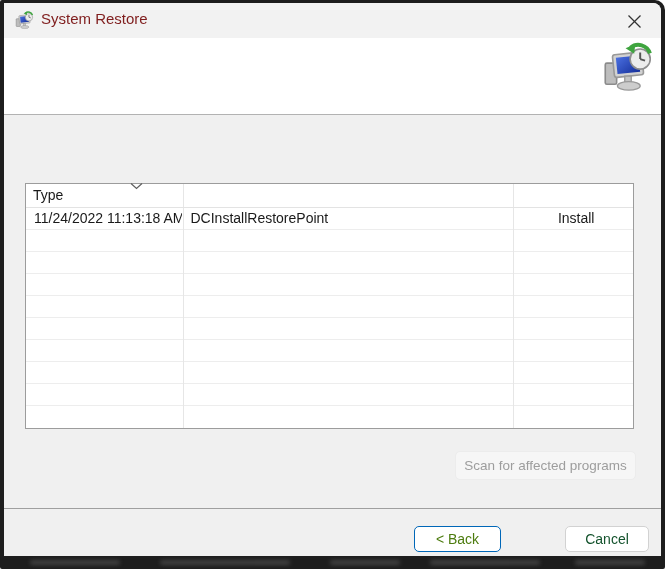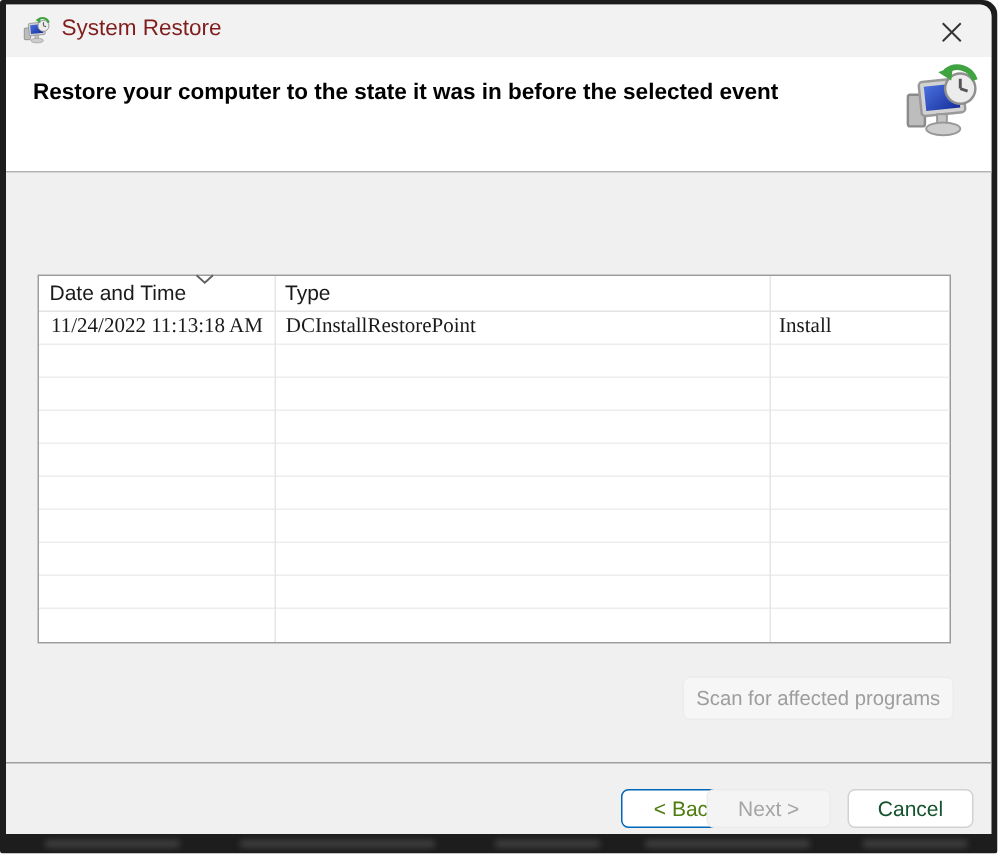--- a/index.html
+++ b/index.html
@@ -31,21 +31,21 @@
   .big-icon { position:absolute; right:7px; top:4px; width:52px; height:52px; }
 
   
   .timezone { position:absolute; left:23px; top:133px; font-size:15px; color:#1a1a1a; }
 
   .tbl { position:absolute; left:21px; top:180px; width:609px; height:246px;
     background:#ffffff; border:1px solid #9c9c9c; }
   .vsep { position:absolute; top:0; bottom:0; width:1px; background:#e6e6e6; }
   .tbl-header { position:relative; display:flex; height:24px; border-bottom:1px solid #e3e3e3; }
   .th { font-size:14px; color:#1a1a1a; padding:3px 0 0 7px; overflow:hidden; white-space:nowrap; cursor:default; }
-  .tr { display:flex; height:22px; border-bottom:1px solid #ededed;font-family:Liberation Serif, serif; }
+  .tr { display:flex; height:22px; border-bottom:1px solid #ededed; }
   .tr:last-child { border-bottom:none; }
   .td { font-size:14px; color:#1a1a1a; padding:2px 0 0 8px; overflow:hidden; white-space:nowrap; }
   .sort-chevron { position:absolute; left:103px; top:-2px; }
 
   
   .btn { position:absolute; font-size:14px; text-align:center; border-radius:5px;
     display:flex; align-items:center; justify-content:center; cursor:pointer; }
   .scan-btn { left:451px; top:448px; width:181px; height:29px;
     background:#f6f6f6; border:1px solid #ececec; color:#9d9d9d; font-size:13.5px; cursor:default;text-align:right; }
   .bottom-divider { position:absolute; left:0; top:505px; width:100%; height:1px; background:#9f9f9f; }
@@ -90,21 +90,20 @@
       <span class="window-title">System Restore</span>
       <button class="close-btn">
         <svg width="15" height="15" viewBox="0 0 15 15">
           <line x1="1.5" y1="1.5" x2="13.5" y2="13.5" stroke="#333" stroke-width="1.3"></line>
           <line x1="13.5" y1="1.5" x2="1.5" y2="13.5" stroke="#333" stroke-width="1.3"></line>
         </svg>
       </button>
     </div>
 
     <div class="header-panel">
-      <div class="page-heading">Restore your computer to the state it was in before the selected event</div>
       <svg class="big-icon" viewBox="0 0 32 32">
         <defs>
           <linearGradient id="scr2" x1="0" y1="0" x2="1" y2="1">
             <stop offset="0" stop-color="#4a6fe0"></stop>
               <stop offset="1" stop-color="#152f9a"></stop>
           </linearGradient>
         </defs>
         <rect x="2" y="13" width="7" height="13" rx="1" fill="#bdbdbd" stroke="#8b8b8b" stroke-width="1"></rect>
         <g transform="rotate(-6 16 14)">
           <rect x="7" y="7" width="18" height="14" rx="1.5" fill="#d2d2d2" stroke="#999" stroke-width="1"></rect>
@@ -121,28 +120,27 @@
     </div>
 
 
     <div class="tbl">
       <div class="vsep" style="left:157px"></div>
       <div class="vsep" style="left:487px"></div>
       <div class="tbl-header">
         <svg class="sort-chevron" width="15" height="8" viewBox="0 0 15 8">
           <polyline points="2,1.5 7.5,6.5 13,1.5" fill="none" stroke="#5f5f5f" stroke-width="1.2"></polyline>
         </svg>
-      <div class="th" style="width: 157px;">Date and Time</div>
           <div class="th" style="width: 122px;">Type</div>
         </div>
       <div id="tbl-body">
           <div class="tr">
             <div class="td" style="width: 157px;">11/24/2022 11:13:18 AM</div>
             <div class="td" style="width: 330px;">DCInstallRestorePoint</div>
-            <div class="td" style="width: 122px;">Install</div>
+            <div class="td" style="width: 122px; text-align: center;">Install</div>
           </div>
           <div class="tr">
             <div class="td" style="width: 157px;"></div>
             <div class="td" style="width: 330px;"></div>
             <div class="td" style="width: 122px;"></div>
           </div>
           <div class="tr">
             <div class="td" style="width: 157px;"></div>
             <div class="td" style="width: 330px;"></div>
             <div class="td" style="width: 122px;"></div>
@@ -183,21 +181,20 @@
             <div class="td" style="width: 122px;"></div>
           </div>
         </div>
     </div>
 
     <button class="btn scan-btn">Scan for affected programs</button>
 
     <div class="bottom-divider"></div>
 
     <button class="btn back-btn">&lt; Back</button>
-    <button class="btn next-btn">Next &gt;</button>
     <button class="btn cancel-btn">Cancel</button>
   </div>
 
   <div class="band">
     <div class="smudge" style="left:30px;  width:90px"></div>
     <div class="smudge" style="left:160px; width:130px"></div>
     <div class="smudge" style="left:330px; width:70px"></div>
     <div class="smudge" style="left:430px; width:110px"></div>
     <div class="smudge" style="left:575px; width:70px"></div>
   </div>

